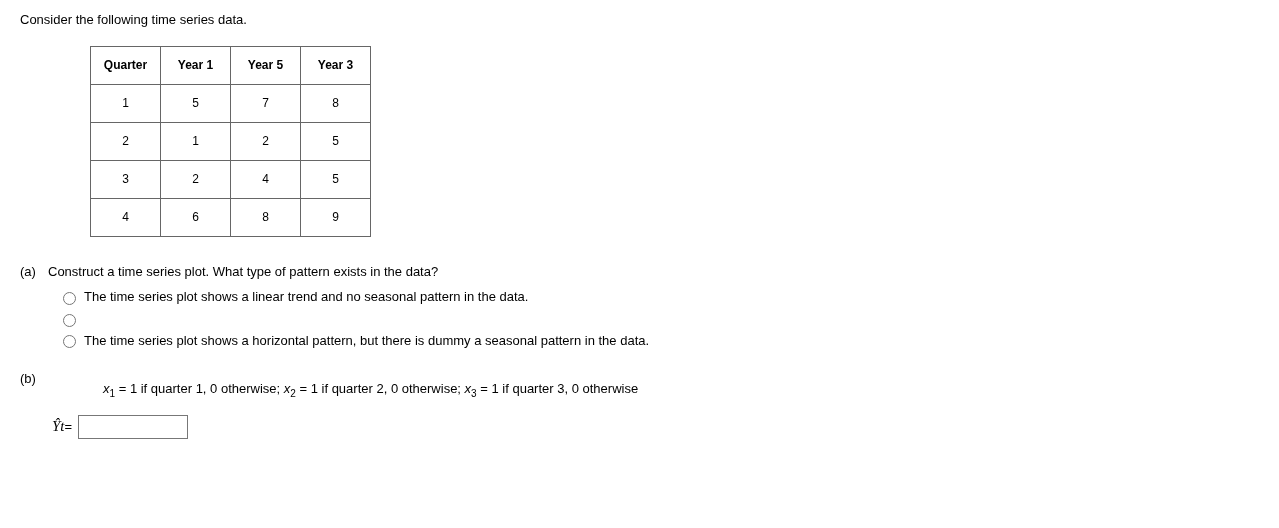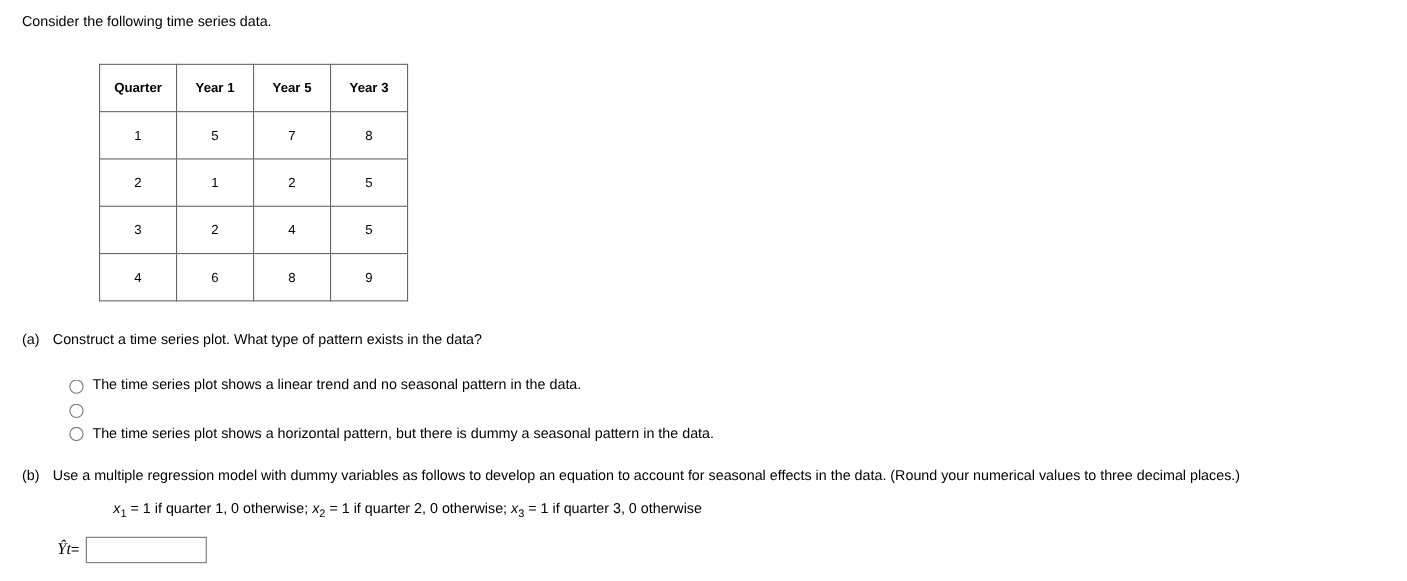--- a/index.html
+++ b/index.html
@@ -4,31 +4,31 @@
 <style>
   body {
     font-family: Verdana, Geneva, sans-serif;
     font-size: 13px;
     color: #000;
     margin: 0;
     padding: 10px 20px;
     background: #fff;
     line-height: 1.5;
   }
-  .intro { margin-bottom: 28px; }
+  .intro { margin-bottom: 16px; }
   table.data {
     border-collapse: collapse;
     margin-left: 70px;
     margin-bottom: 25px;
   }
   table.data th, table.data td {
     border: 1px solid #666;
     text-align: center;
     font-size: 12px;
-    padding: 12px;
+    padding: 0;
     box-sizing: border-box;
     margin-top: 28px;
   }
   table.data th {
     font-weight: bold;
     height: 38px;
     width: 70px;
   }
   table.data td {
     height: 38px;
@@ -38,21 +38,21 @@
     margin-bottom: 15px;
     display: flex;
     align-items: flex-start;
   }
   .part-label {
     width: 28px;
     flex: 0 0 28px;
     text-align: left;
   }
   .part-body { flex: 1; }
-  .options { margin-top: 22px; }
+  .options { margin-top: 6px; }
   .option {
     display: flex;
     align-items: center;
     margin: 4px 0 4px 10px;
   }
   .option input[type=radio] {
     margin-right: 8px;
   }
   .sub1 { font-style: italic; }
   sub { font-size: 10px; }
@@ -130,21 +130,20 @@
         <input type="radio" name="qa" style="">
         <span>The time series plot shows a horizontal pattern, but there is dummy a seasonal pattern in the data.</span>
       </label>
     </div>
   </div>
 </div>
 
 <div class="part">
   <div class="part-label">(b)</div>
   <div class="part-body">
-    <div>Use a multiple regression model with dummy variables as follows to develop an equation to account for seasonal effects in the data. (Round your numerical values to three decimal places.)</div>
     <div class="dummy">
       <span class="sub1">x</span><sub>1</sub><span> = 1 if quarter 1, 0 otherwise; </span>
       <span class="sub1">x</span><sub>2</sub><span> = 1 if quarter 2, 0 otherwise; </span>
       <span class="sub1">x</span><sub>3</sub><span> = 1 if quarter 3, 0 otherwise</span>
     </div>
     <div class="answer-row">
       <span class="yhat">Ŷ</span>
         <sub class="yhat">t</sub>
       <span> = </span>
       <input type="text" value="" style="">

